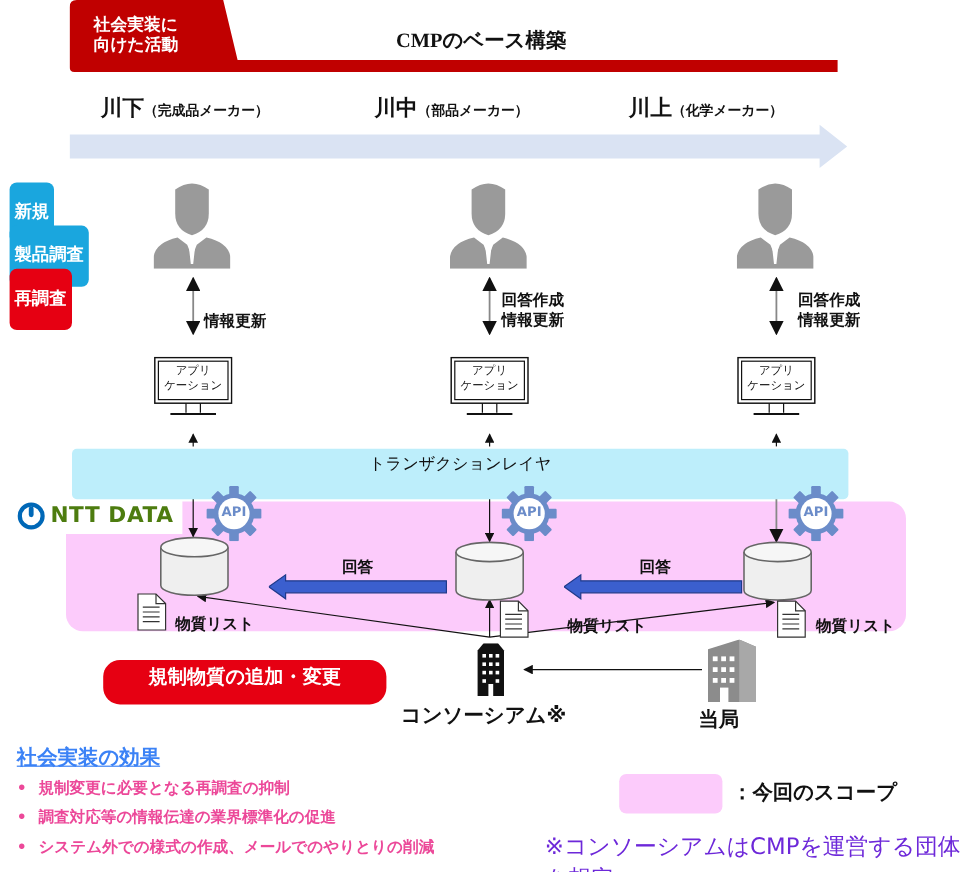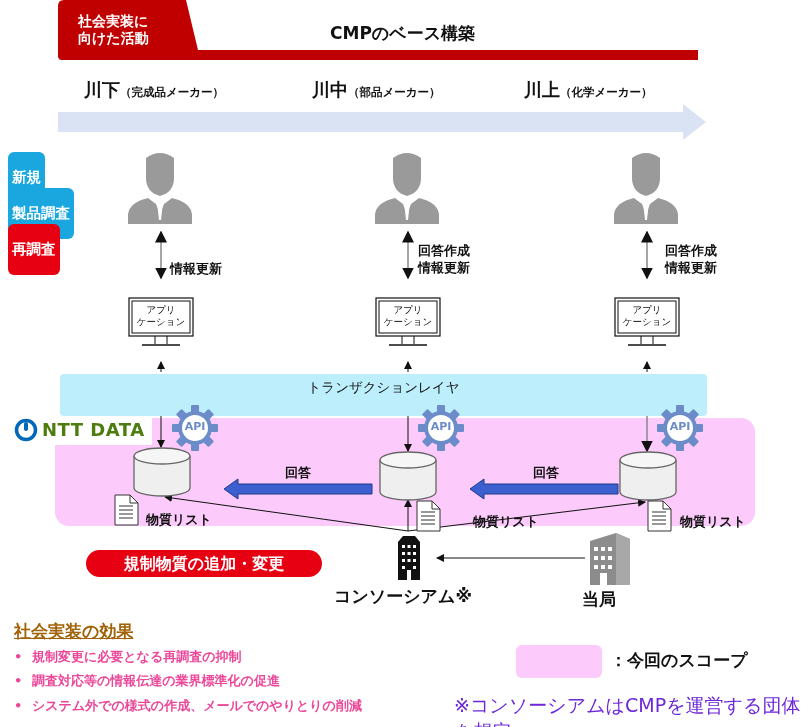--- a/index.html
+++ b/index.html
@@ -3,21 +3,21 @@
 <meta charset="utf-8">
 <style>
   html, body { margin:0; padding:0; background:#fff; }
   body { width:810px; height:727px; position:relative; overflow:hidden;
          font-family:"DejaVu Sans", "Liberation Sans", sans-serif; color:#111; }
   .abs { position:absolute; }
 
   
   #tab-shape { left:58px; top:0; }
   .tab-text { left:78px; top:13px; color:#fff; font-size:14px; font-weight:bold; line-height:17px; }
-  .header-title { left:330px; top:22px; font-size:17px; font-weight:bold; }
+  .header-title { left:330px; top:22px; font-size:17px; font-weight:bold;font-family:Liberation Serif, serif; }
   .stage { font-size:18px; font-weight:bold; top:78px; }
   .stage small { font-size:11.5px; font-weight:bold; }
 
   .badge { left:8px; color:#fff; font-weight:bold; font-size:14.5px; padding:16px 4px; border-radius:6px; line-height:19px; }
   .badge.blue { background:#1aa6de; }
   .badge.red { background:#e60012; }
 
   .side-label { font-size:13px; font-weight:bold; line-height:17px; }
 
   .app-text { font-size:9.5px; text-align:center; line-height:12px; width:56px; }
@@ -25,26 +25,26 @@
   .tx-layer { left:60px; top:374px; width:647px; height:42px; background:#bdeefb; border-radius:4px; }
   .tx-layer span { display:block; text-align:center; font-size:13.5px; line-height:26px; }
 
   .scope-bg { background:#fccbfb; border-radius:14px; }
 
   .ntt-text { left:42px; top:419px; font-size:18px; font-weight:bold; color:#4d7c0f; letter-spacing:0.5px; }
 
   .answer-label { font-size:13px; font-weight:bold; }
   .list-label { font-size:13px; font-weight:bold; }
 
-  .reg-pill { left:86px; top:550px; width:236px; height:27px; background:#e60012; border-radius:14px; color:#fff;
+  .reg-pill { left:86px; top:550px; width:236px; height:37px; background:#e60012; border-radius:14px; color:#fff;
               font-size:16px; font-weight:bold; text-align:center; line-height:27px; }
 
   .org-label { font-size:17px; font-weight:bold; }
 
-  .effects-title { left:14px; top:620px; font-size:17px; font-weight:bold; color:#a16207; text-decoration:underline; }
+  .effects-title { left:14px; top:620px; font-size:17px; font-weight:bold; color:#3b82f6; text-decoration:underline; }
   .effect { left:14px; font-size:13px; font-weight:bold; color:#ec4899; }
   .effect .dot { display:inline-block; width:18px; }
   .legend-swatch { left:516px; top:645px; width:86px; height:33px; background:#fccbfb; border-radius:6px; }
   .legend-text { left:610px; top:649px; font-size:17px; font-weight:bold; }
   .footnote { left:454px; top:693px; font-size:19px; color:#6d28d9; }
 </style>
 </head>
 <body>
 
 <svg class="abs" id="tab-shape" width="650" height="66" style="left:58px;top:0;">

